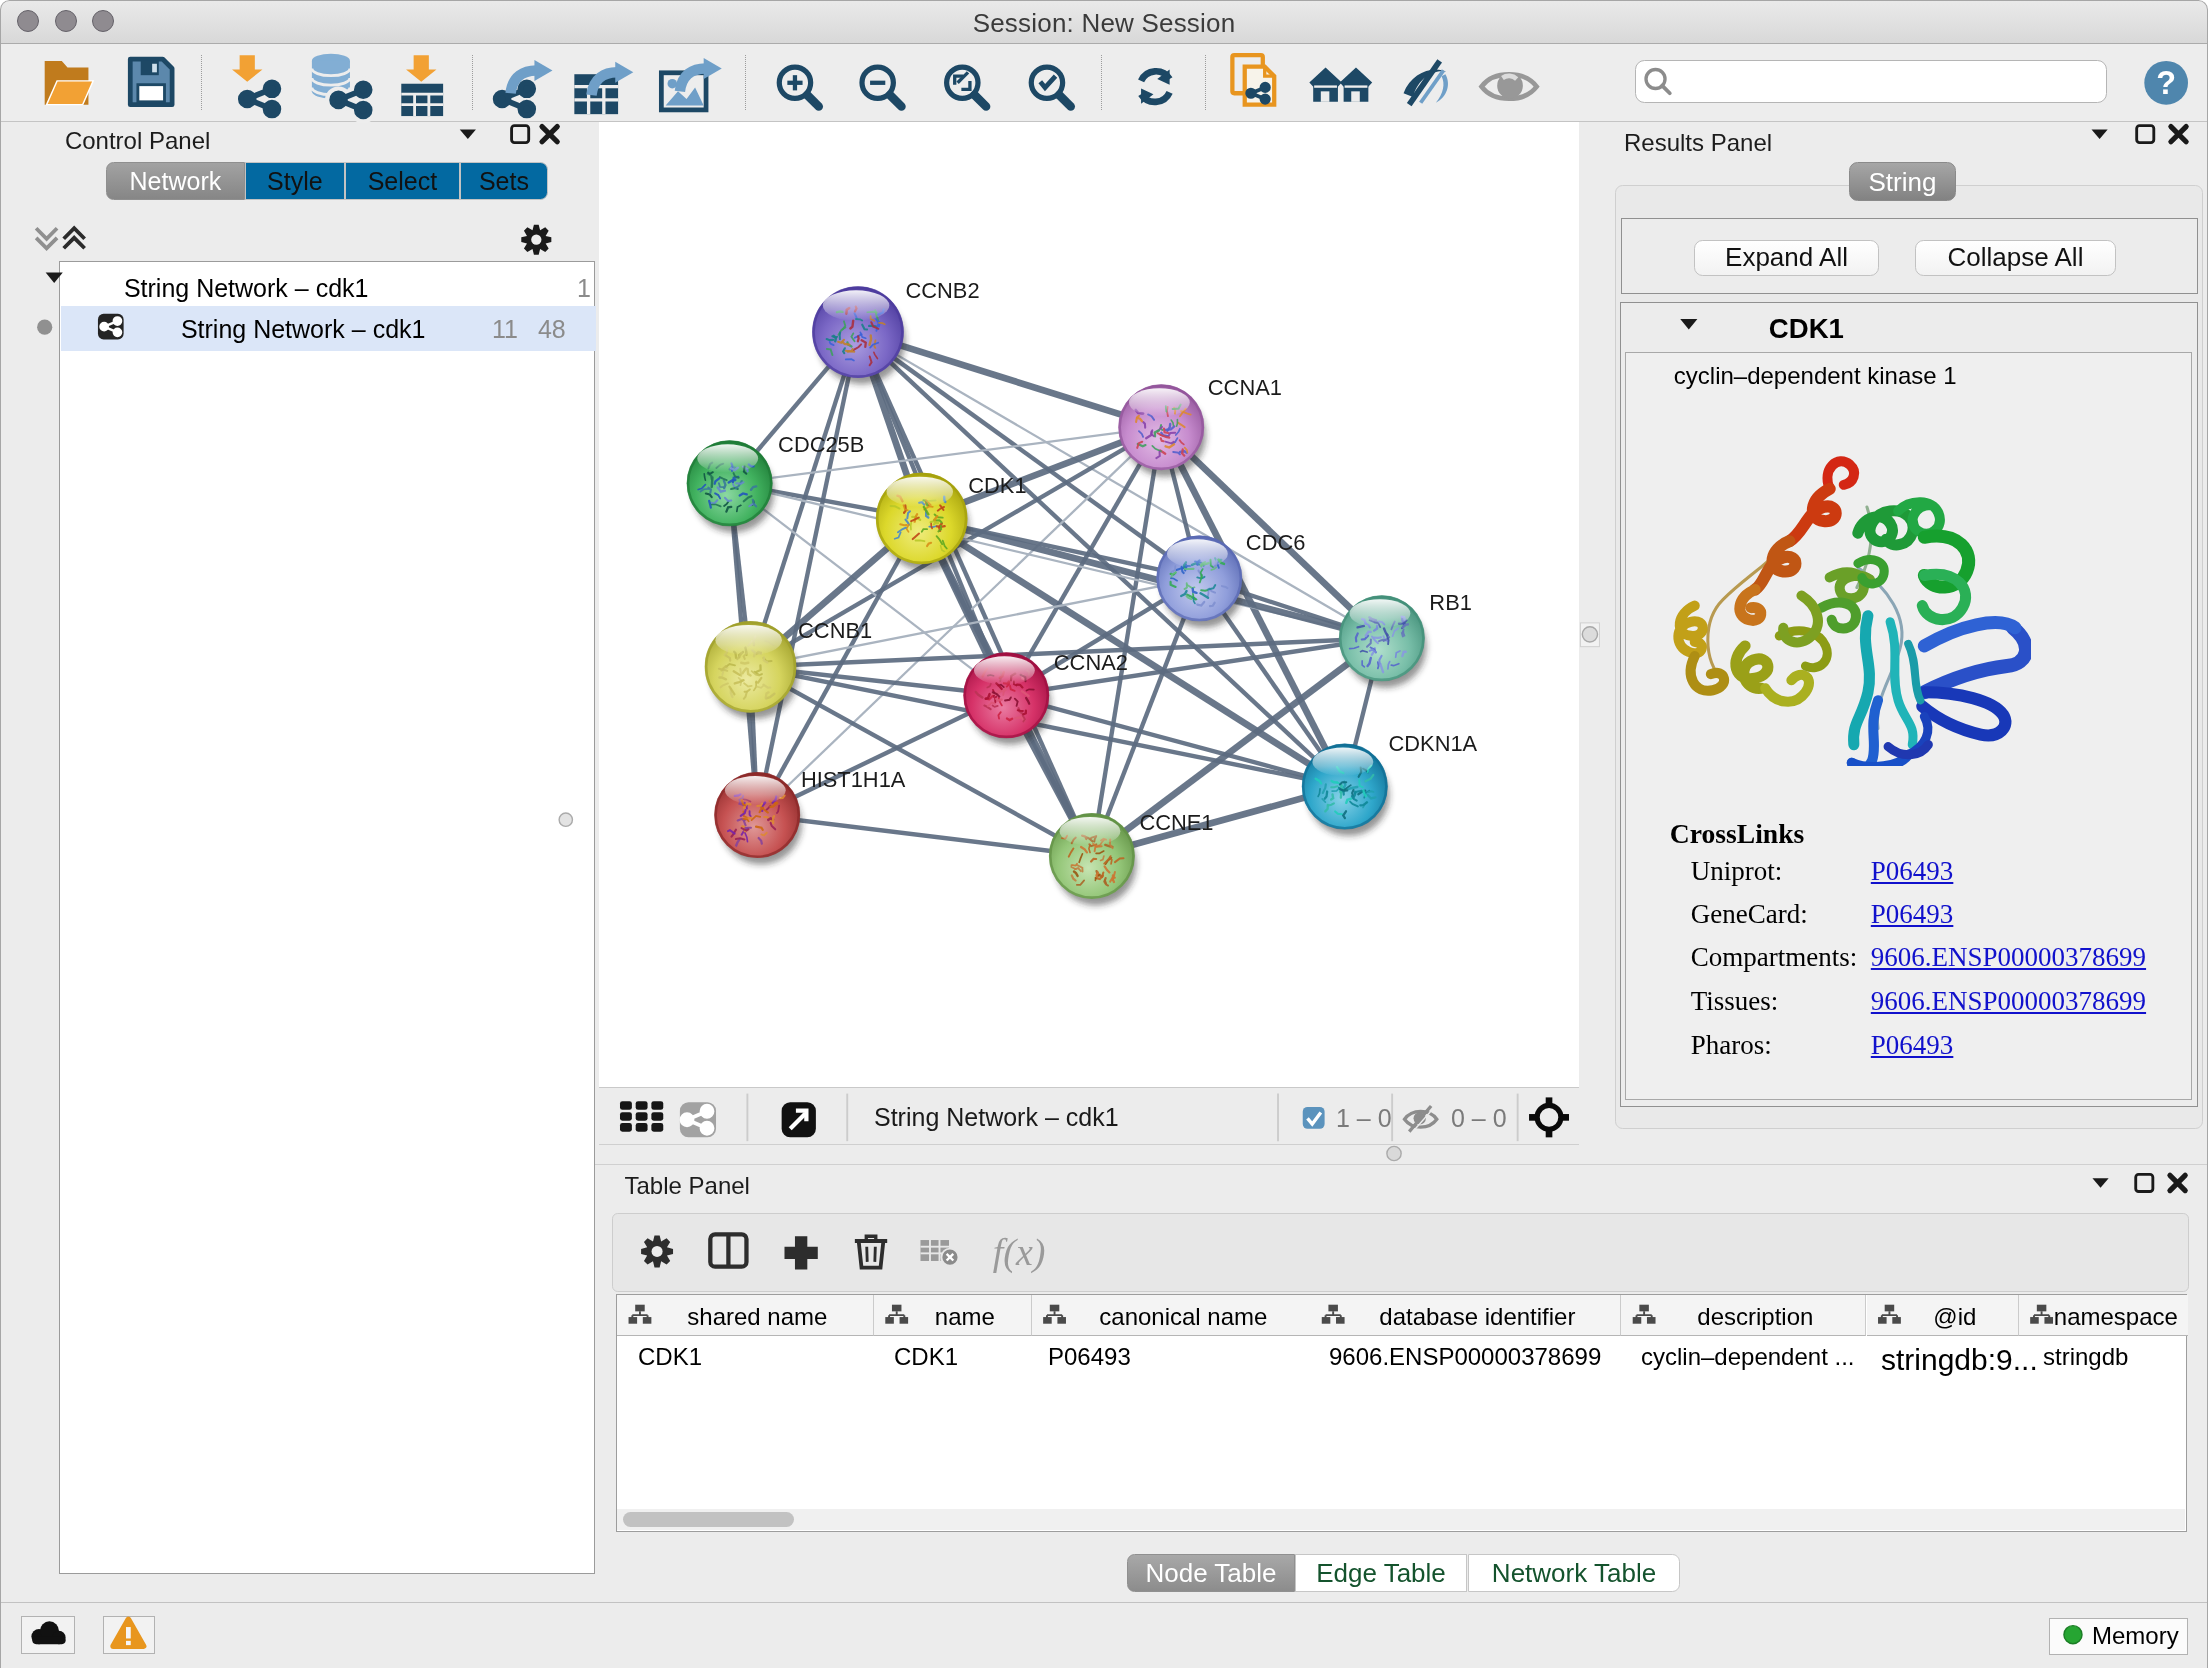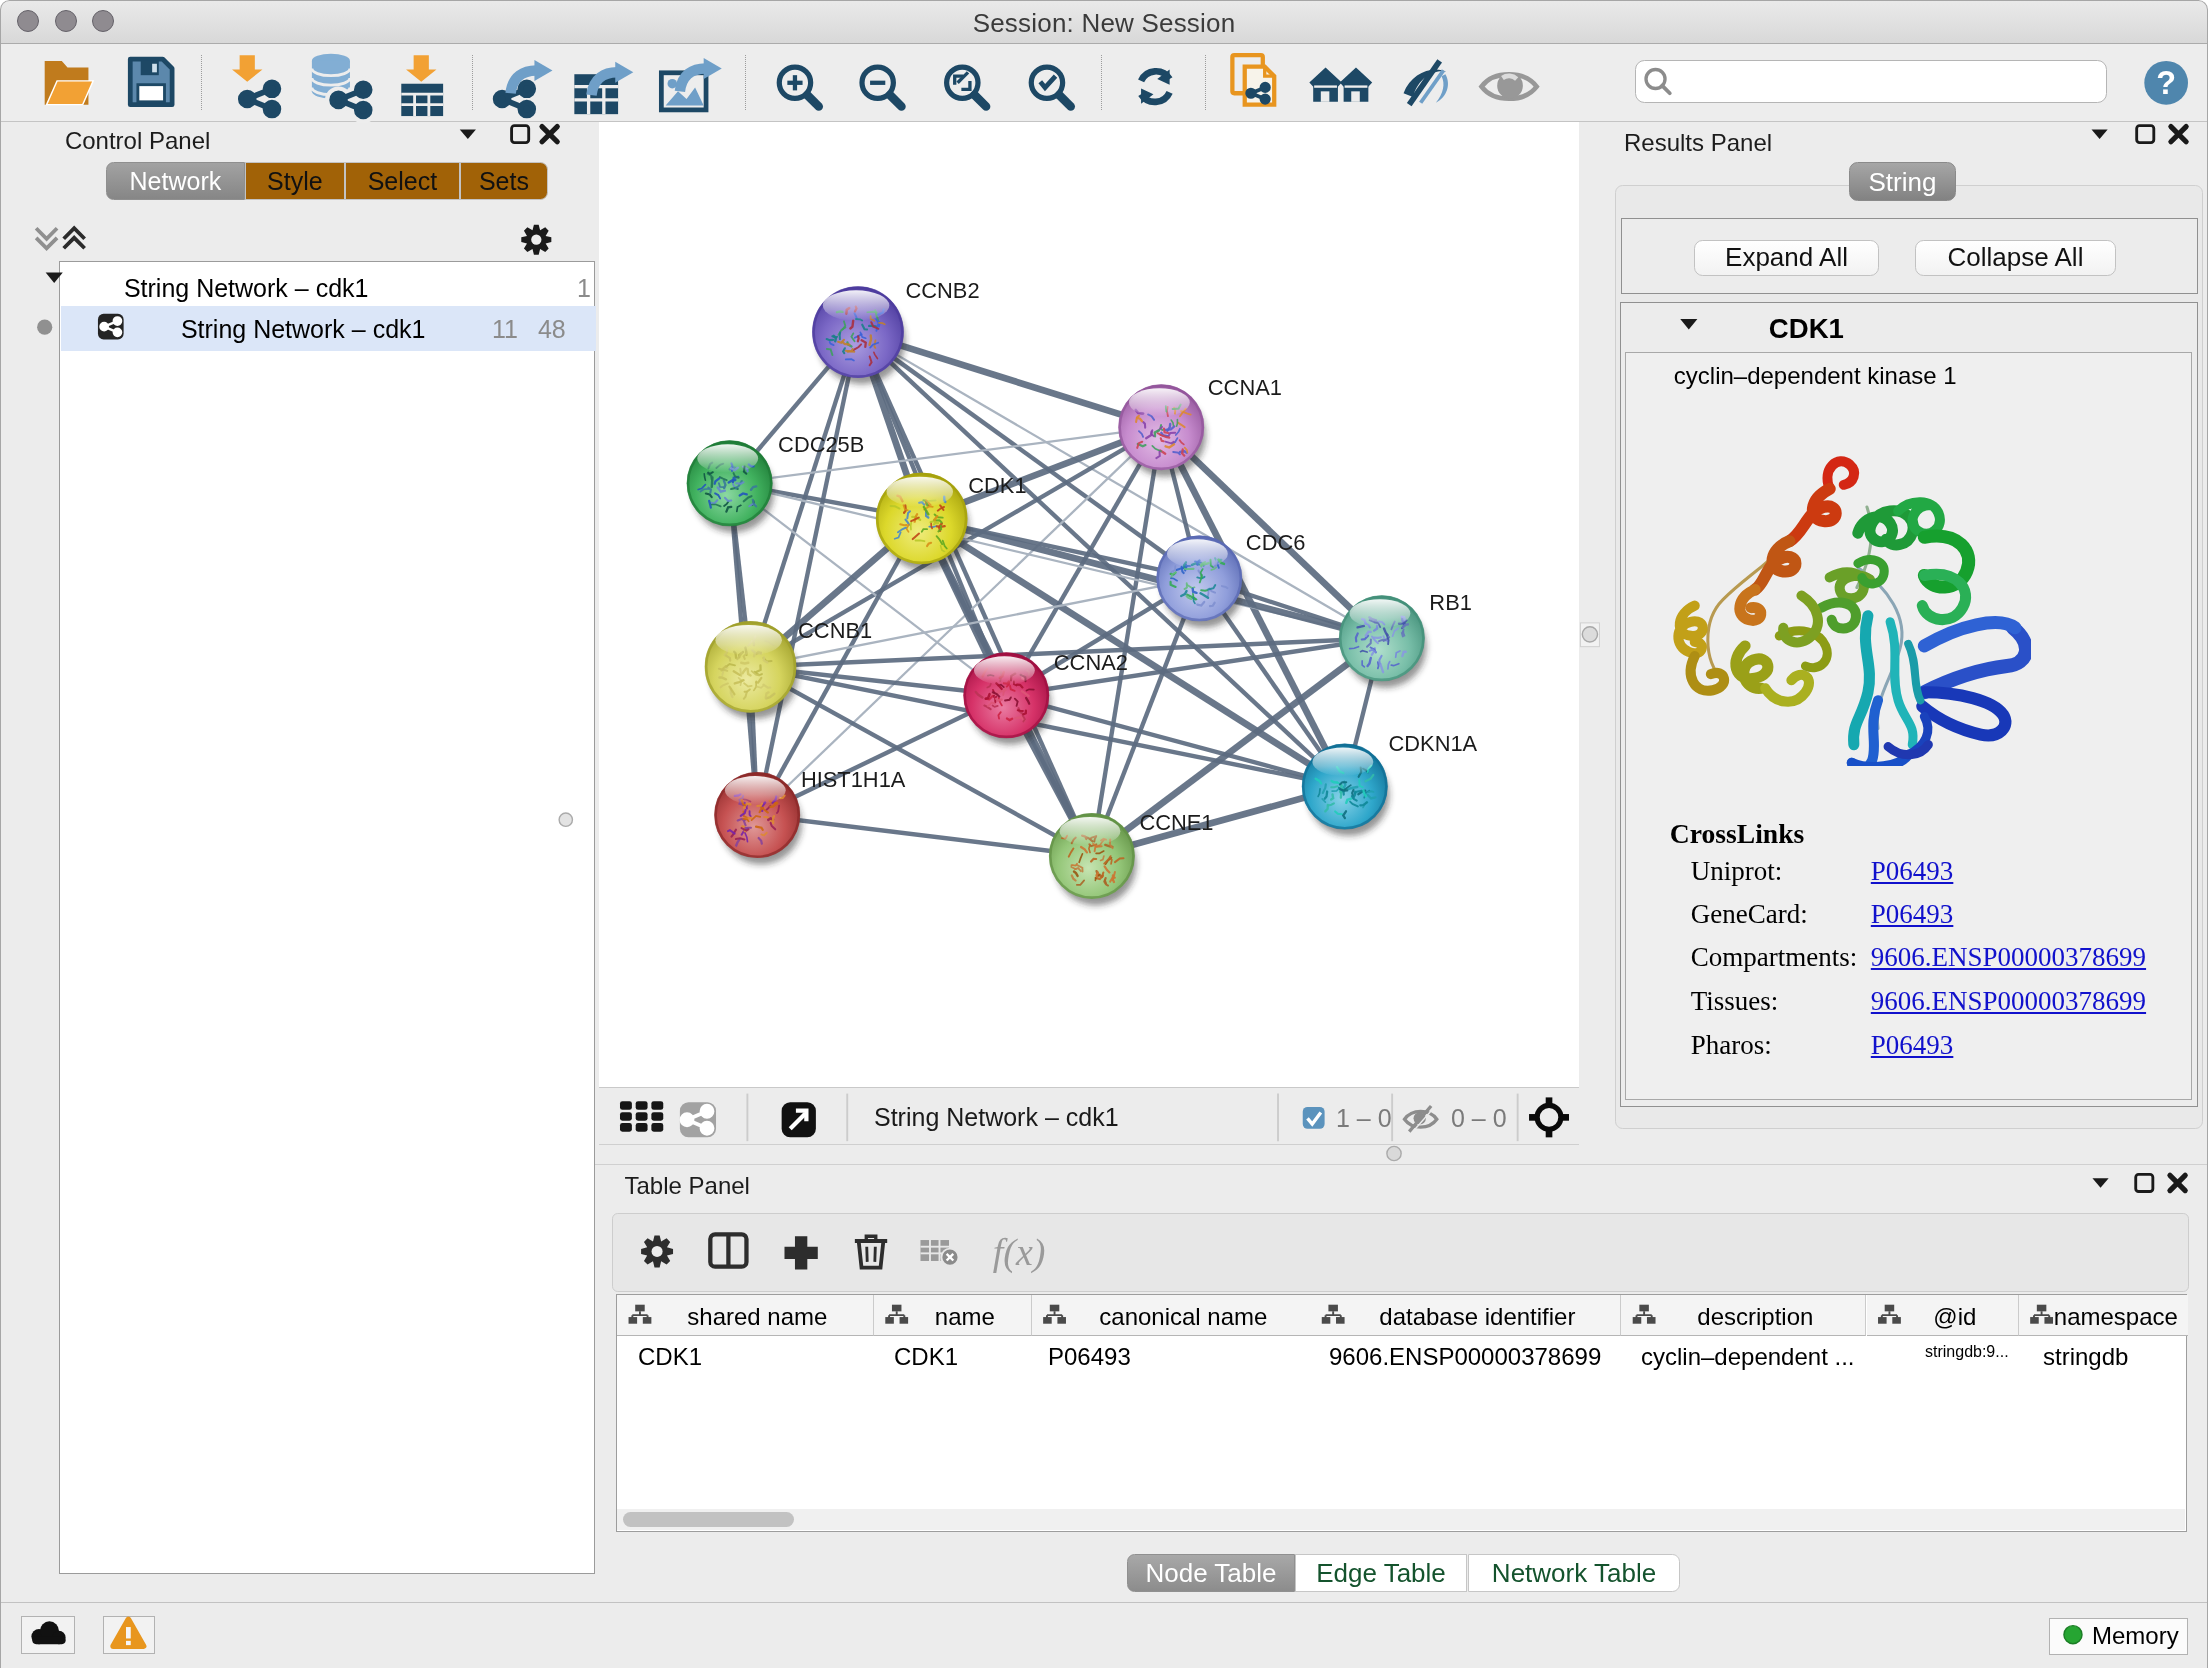--- a/index.html
+++ b/index.html
@@ -11,21 +11,21 @@
 #toolbar{position:absolute;left:0;top:44px;width:2208px;height:77px;background:#ededed;border-bottom:1px solid #c4c4c4;}
 .sep{position:absolute;top:11.4px;height:55px;width:0;border-left:1.9px dotted #9c9c9c;}
 #searchbox{position:absolute;left:1635px;top:16px;width:472px;height:43px;background:#fff;border:1.4px solid #b5b5b5;border-radius:9.5px;box-sizing:border-box;}
 #cpanel{position:absolute;left:1.9px;top:122px;width:557px;height:1479px;background:#ececec;margin-left:36px;}
 #netview{position:absolute;left:599px;top:122px;width:980px;height:965px;background:#ffffff;}
 #nettools{position:absolute;left:599px;top:1087px;width:980px;height:56px;background:#ececec;border-top:1px solid #c9c9c9;border-bottom:1px solid #cfcfcf;box-sizing:content-box;}
 #rpanel{position:absolute;left:1607px;top:122px;width:601px;height:1022px;background:#ececec;}
 #tpanel{position:absolute;left:595px;top:1164px;width:1613px;height:438px;background:#ececec;border-top:1px solid #d0d0d0;}
 #statusbar{position:absolute;left:0;top:1602px;width:2208px;height:67px;background:#ececec;border-top:1.4px solid #c2c2c2;}
 .phead{font-size:24px;color:#1c1c1c;}
-.tabbtn{position:absolute;top:40px;height:38px;z-index:3;box-sizing:border-box;background:#a16207;border:1px solid #c3c3c3;font-size:25px;color:#111;text-align:center;line-height:36px;}
+.tabbtn{position:absolute;top:40px;height:38px;z-index:3;box-sizing:border-box;background:#0369a1;border:1px solid #c3c3c3;font-size:25px;color:#111;text-align:center;line-height:36px;}
 .tabsel{background:linear-gradient(#a2a2a2,#868686);color:#fff;border-color:#8f8f8f;}
 #treehdr{position:absolute;left:21px;top:65px;width:536px;height:66px;background:#e3e3e3;border:1px solid #cfcfcf;border-radius:7.6px;box-sizing:border-box;}
 #treebox{position:absolute;left:21px;top:139px;width:536px;height:1313px;background:#fff;border:1px solid #9b9b9b;box-sizing:border-box;}
 .trow{position:absolute;left:1px;width:535px;height:45px;}
 .selrow{background:#dbe6f8;}
 #rp_outer{position:absolute;left:1615px;top:185px;width:588px;height:944px;background:#e9e9e9;border:1.4px solid #cfcfcf;border-radius:7.6px;box-sizing:border-box;}
 .btn{position:absolute;background:linear-gradient(#ffffff,#f2f2f2);border:1.4px solid #c2c2c2;border-radius:8.6px;box-sizing:border-box;text-align:center;font-size:26px;color:#111;}
 #tp_toolbar{position:absolute;left:612px;top:1213px;width:1577px;height:79px;background:#e7e7e7;border:1px solid #cdcdcd;border-radius:5.7px;box-sizing:border-box;}
 #tbl{position:absolute;left:616px;top:1294px;width:1571px;height:238px;background:#fff;border:1.4px solid #9d9d9d;box-sizing:border-box;}
 .th{position:absolute;top:0;height:41px;background:#f4f4f4;border-right:1.4px solid #cbcbcb;border-bottom:1.4px solid #b5b5b5;box-sizing:border-box;}
@@ -867,21 +867,21 @@
       </div>
   <div class="th" style="left:1402px;width:169px;border-right:none;">
         <span class="thx">namespace</span>
       </div>
   <div style="position:absolute;left:0;top:41px;width:1568px;height:40px;">
     <span style="position:absolute;left:21px;top:6.7px;font-size:24px;">CDK1</span>
     <span style="position:absolute;left:277px;top:6.7px;font-size:24px;">CDK1</span>
     <span style="position:absolute;left:431px;top:6.7px;font-size:24px;">P06493</span>
     <span style="position:absolute;left:712px;top:6.7px;font-size:24px;">9606.ENSP00000378699</span>
     <span style="position:absolute;left:1024px;top:6.7px;font-size:24px;">cyclin–dependent ...</span>
-    <span style="position:absolute;left:1264px;top:6.7px;font-size:16px;margin-left:44px;">stringdb:9...</span>
+    <span style="position:absolute;left:1264px;top:6.7px;font-size:30px;">stringdb:9...</span>
     <span style="position:absolute;left:1426px;top:6.7px;font-size:24px;">stringdb</span>
   </div>
   <div style="position:absolute;left:0;top:214px;width:1568px;height:21px;background:#f0f0f0;">
     <div style="position:absolute;left:5.7px;top:2.9px;width:171px;height:15px;background:#c2c2c2;border-radius:7.6px;"></div>
   </div>
 </div>
 <div class="tseg" style="left:1127px;width:168px;border-radius:7.6px 0 0 7.6px;background:linear-gradient(#a8a8a8,#8c8c8c);color:#fff;border-color:#909090;">Node Table</div>
 <div class="tseg" style="left:1295px;width:172px;">Edge Table</div>
 <div class="tseg" style="left:1468px;width:212px;border-radius:0 7.6px 7.6px 0;">Network Table</div>
 <div id="statusbar">

